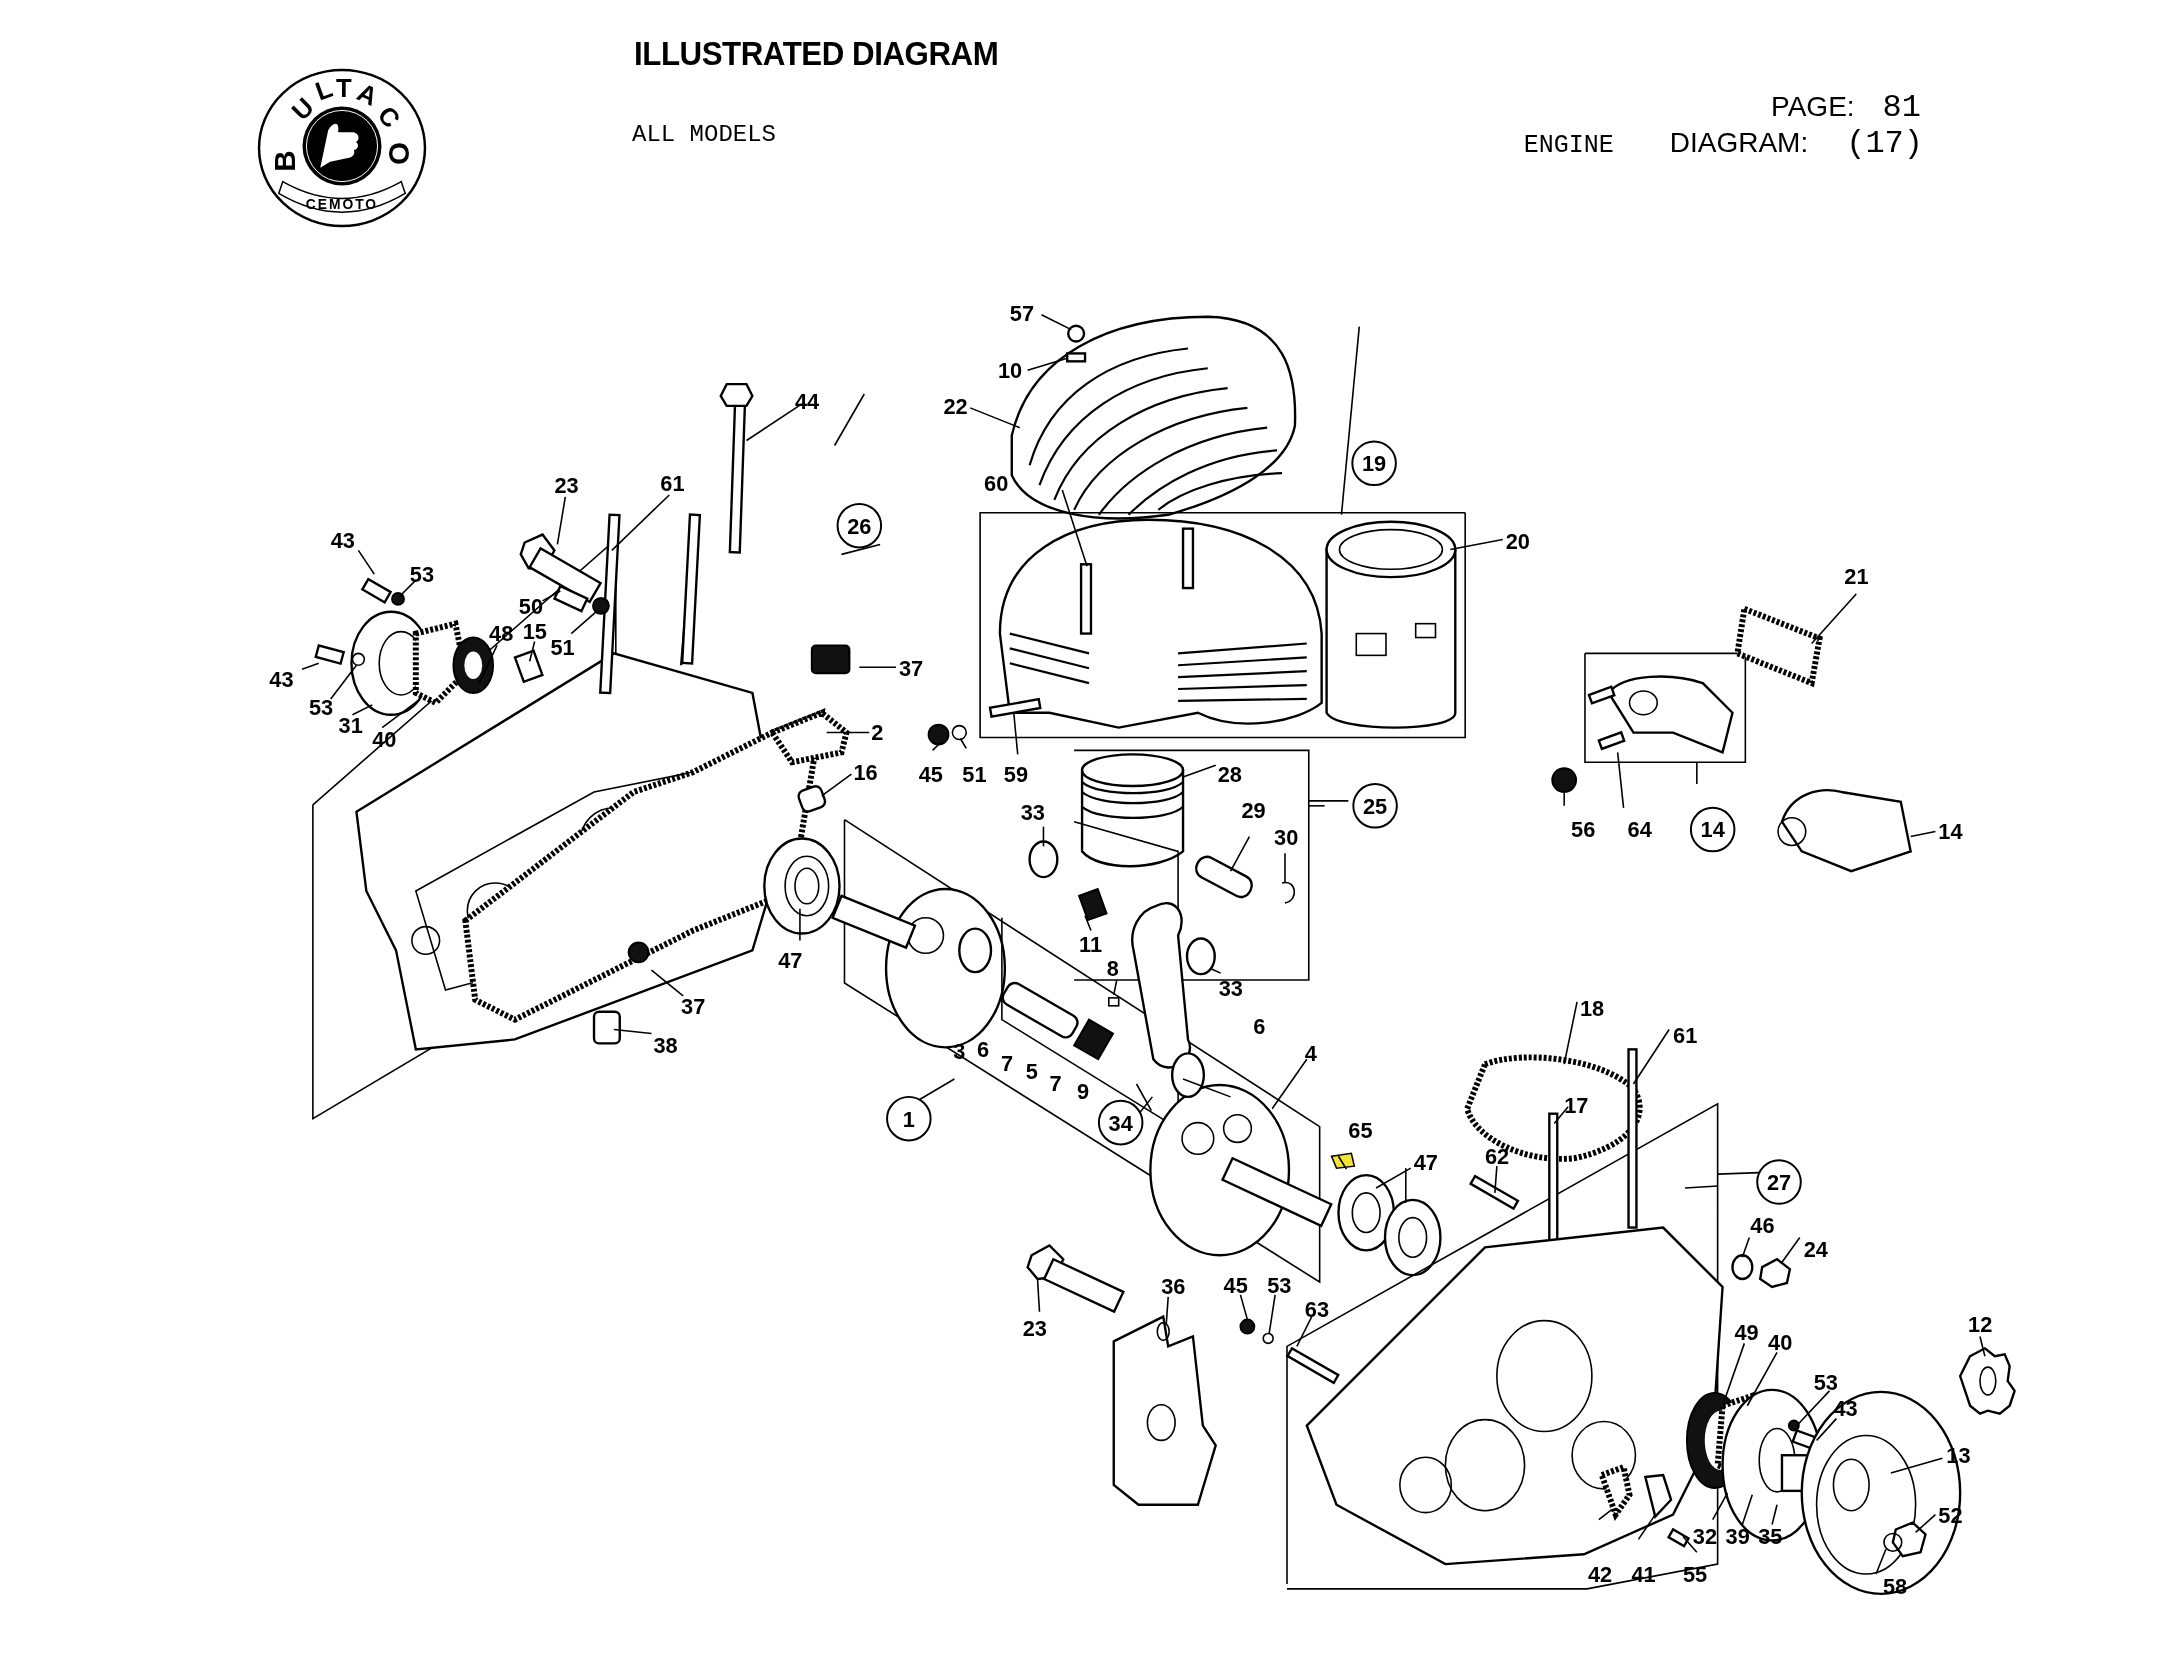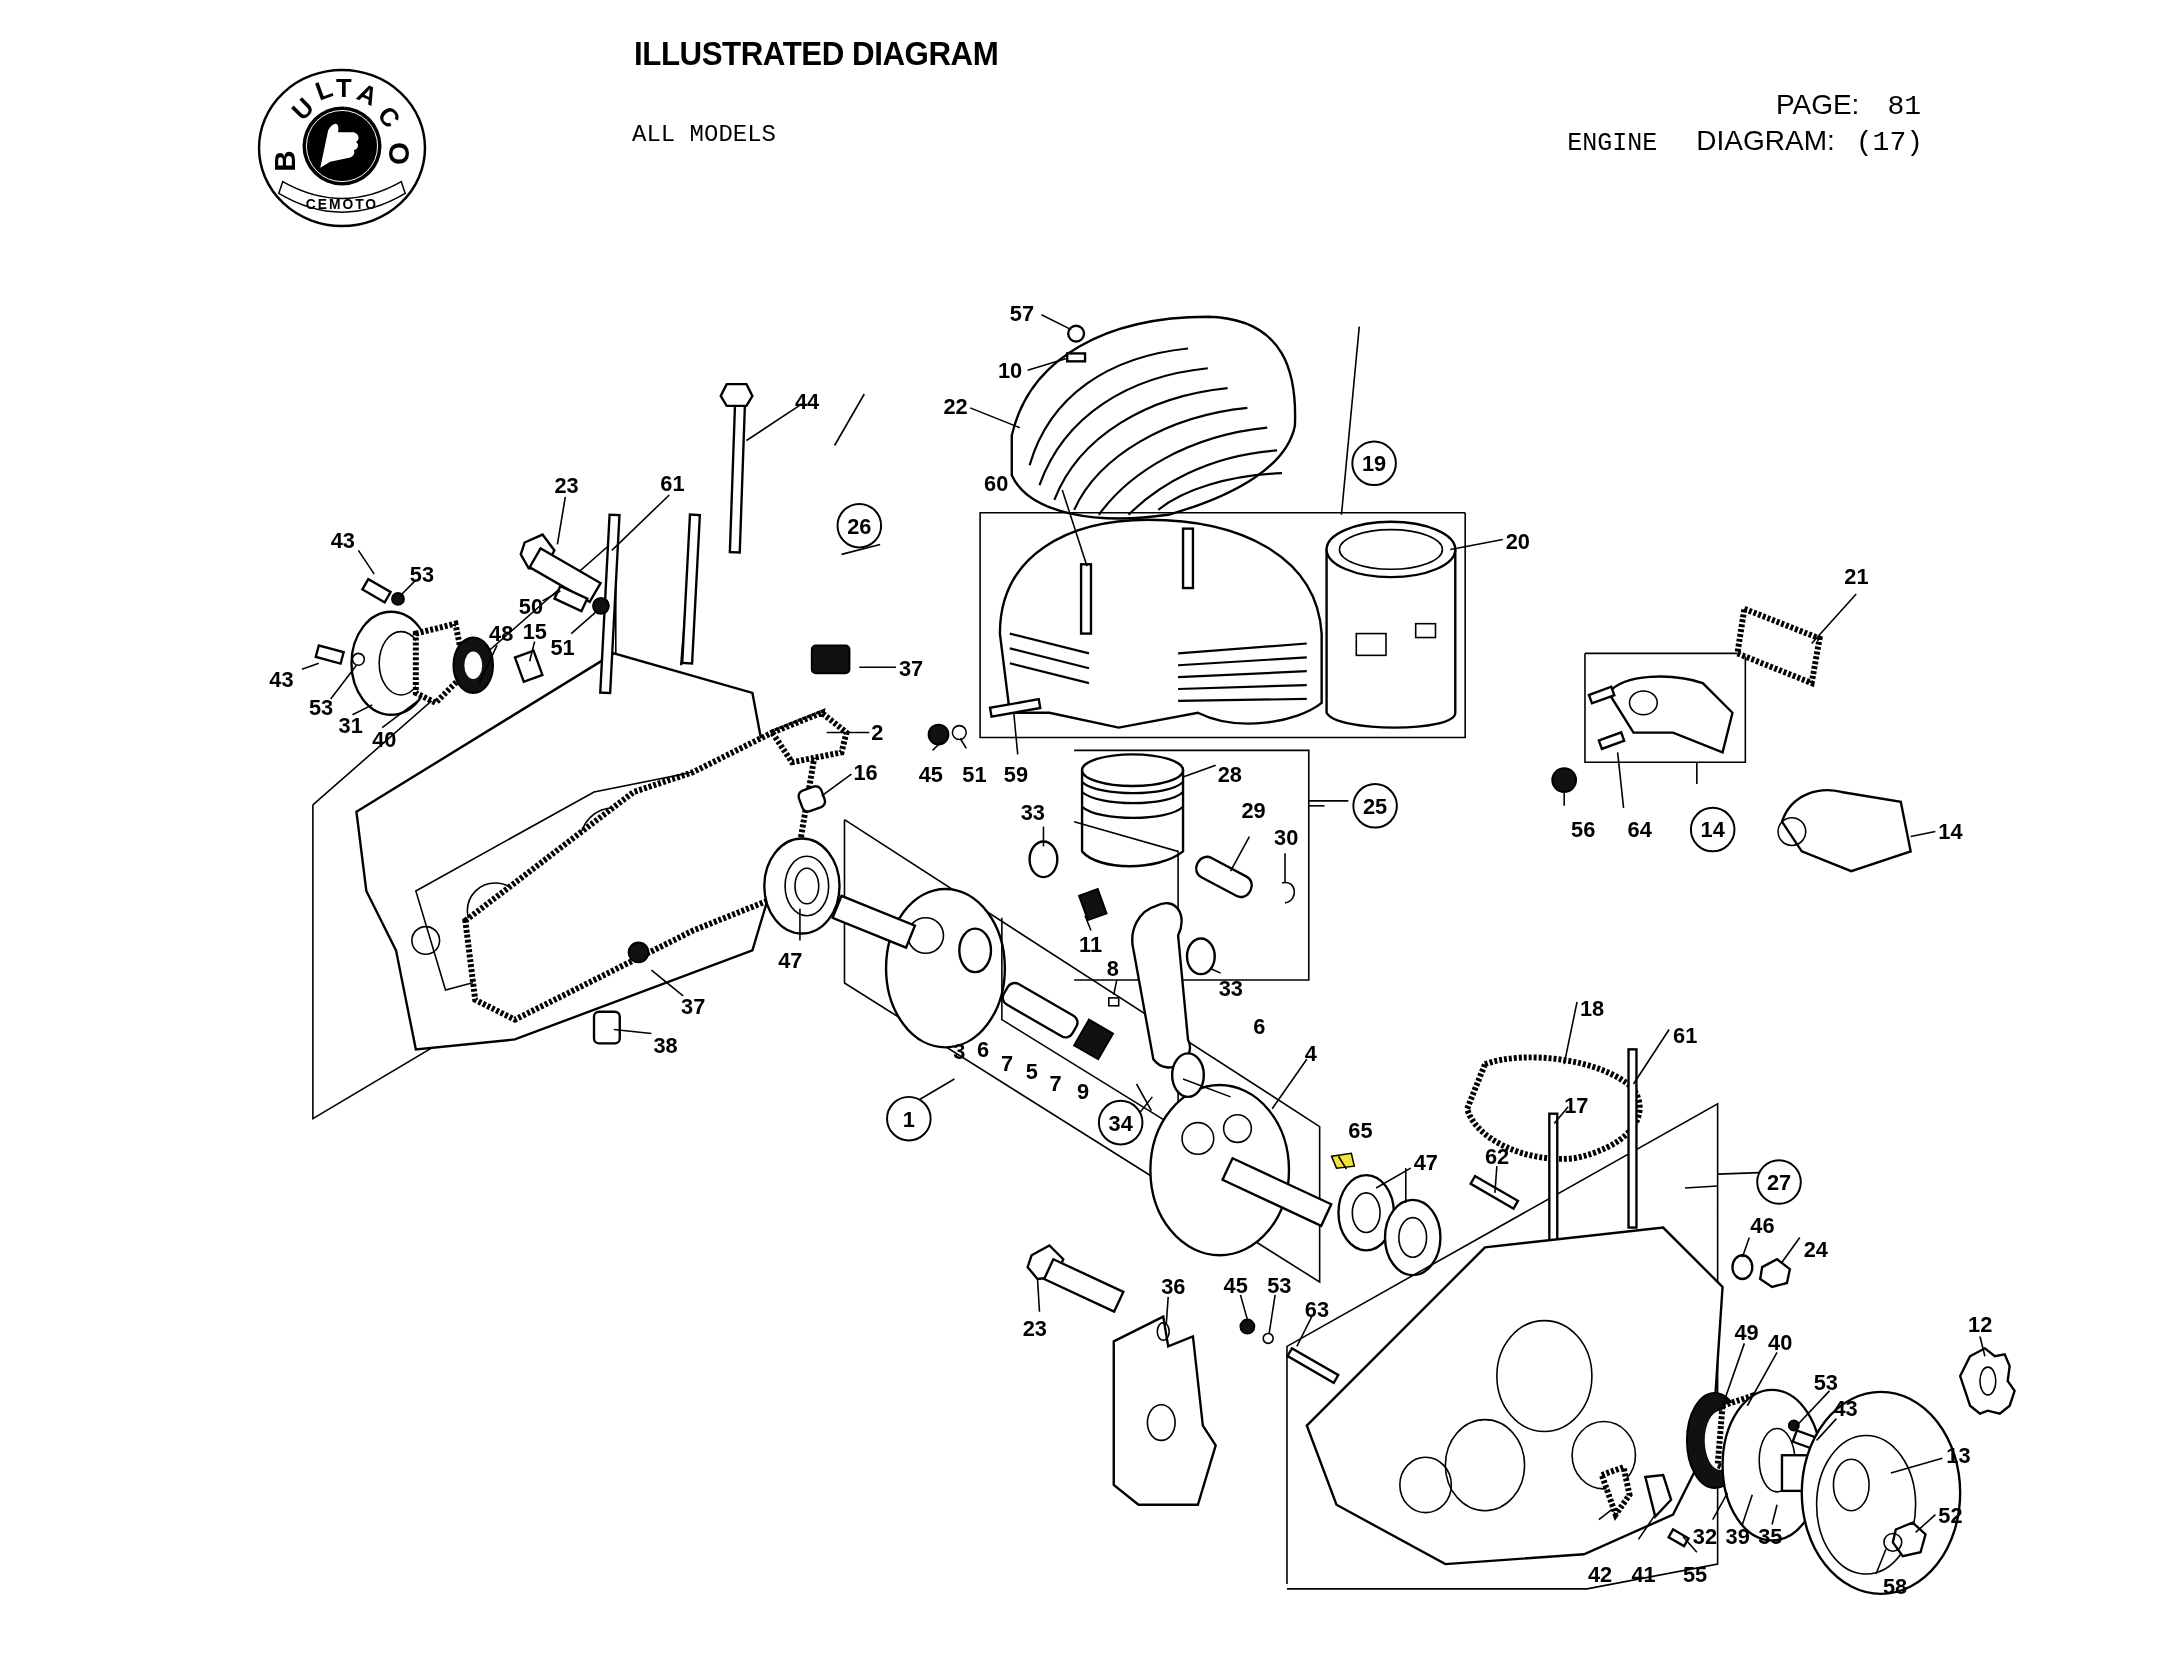--- a/index.html
+++ b/index.html
@@ -1,23 +1,23 @@
 <!DOCTYPE html>
 <html><head>
 <meta charset="utf-8">
 <style>
   html, body { margin: 0; padding: 0; background: #ffffff; }
   body { width: 2178px; height: 1676px; position: relative; overflow: hidden; font-family: "Liberation Sans", sans-serif; color: #000; }
   .logo { position: absolute; left: 255px; top: 67px; width: 174px; height: 162px; }
   .title { position: absolute; left: 634px; top: 34px; font-family: "Liberation Sans", sans-serif; font-weight: bold; font-size: 34px; letter-spacing: -0.5px; transform: scaleX(0.92); transform-origin: left top; }
   .subtitle { position: absolute; left: 632px; top: 121px; font-family: "Liberation Mono", monospace; font-size: 24px; text-align: right; }
   .page-row { position: absolute; right: 257px; top: 89px; font-size: 28px; display: flex; align-items: baseline; gap: 28px; }
-  .section-row { position: absolute; right: 255px; top: 125px; font-size: 28px; display: flex; align-items: baseline; gap: 21px; }
+  .section-row { position: absolute; right: 255px; top: 125px; font-size: 28px; display: flex; align-items: baseline; gap: 38px; }
   .hdr-label { font-family: "Liberation Sans", sans-serif; font-size: 28px; }
-  .hdr-mono { font-family: "Liberation Mono", monospace; font-size: 28px; }
+  .hdr-mono { font-family: "Liberation Mono", monospace; font-size: 32px; }
   .hdr-engine { font-family: "Liberation Mono", monospace; font-size: 25px; margin-right: 18px; }
   svg.diagram { position: absolute; left: 0; top: 0; width: 2178px; height: 1676px; }
   .lbl { font-family: "Liberation Sans", sans-serif; font-weight: bold; font-size: 22px; fill: #000; }
   .part { fill: #fff; stroke: #000; stroke-width: 2.4; }
   .partthin { fill: none; stroke: #000; stroke-width: 1.6; }
   .gasket { fill: #fff; stroke: #000; stroke-width: 6; stroke-dasharray: 3 2; }
   .dark { fill: #111; stroke: #000; stroke-width: 2; }
   .lead { stroke: #000; stroke-width: 1.6; fill: none; }
   .box { stroke: #000; stroke-width: 1.6; fill: none; }
   .circ { fill: #fff; stroke: #000; stroke-width: 2; }

